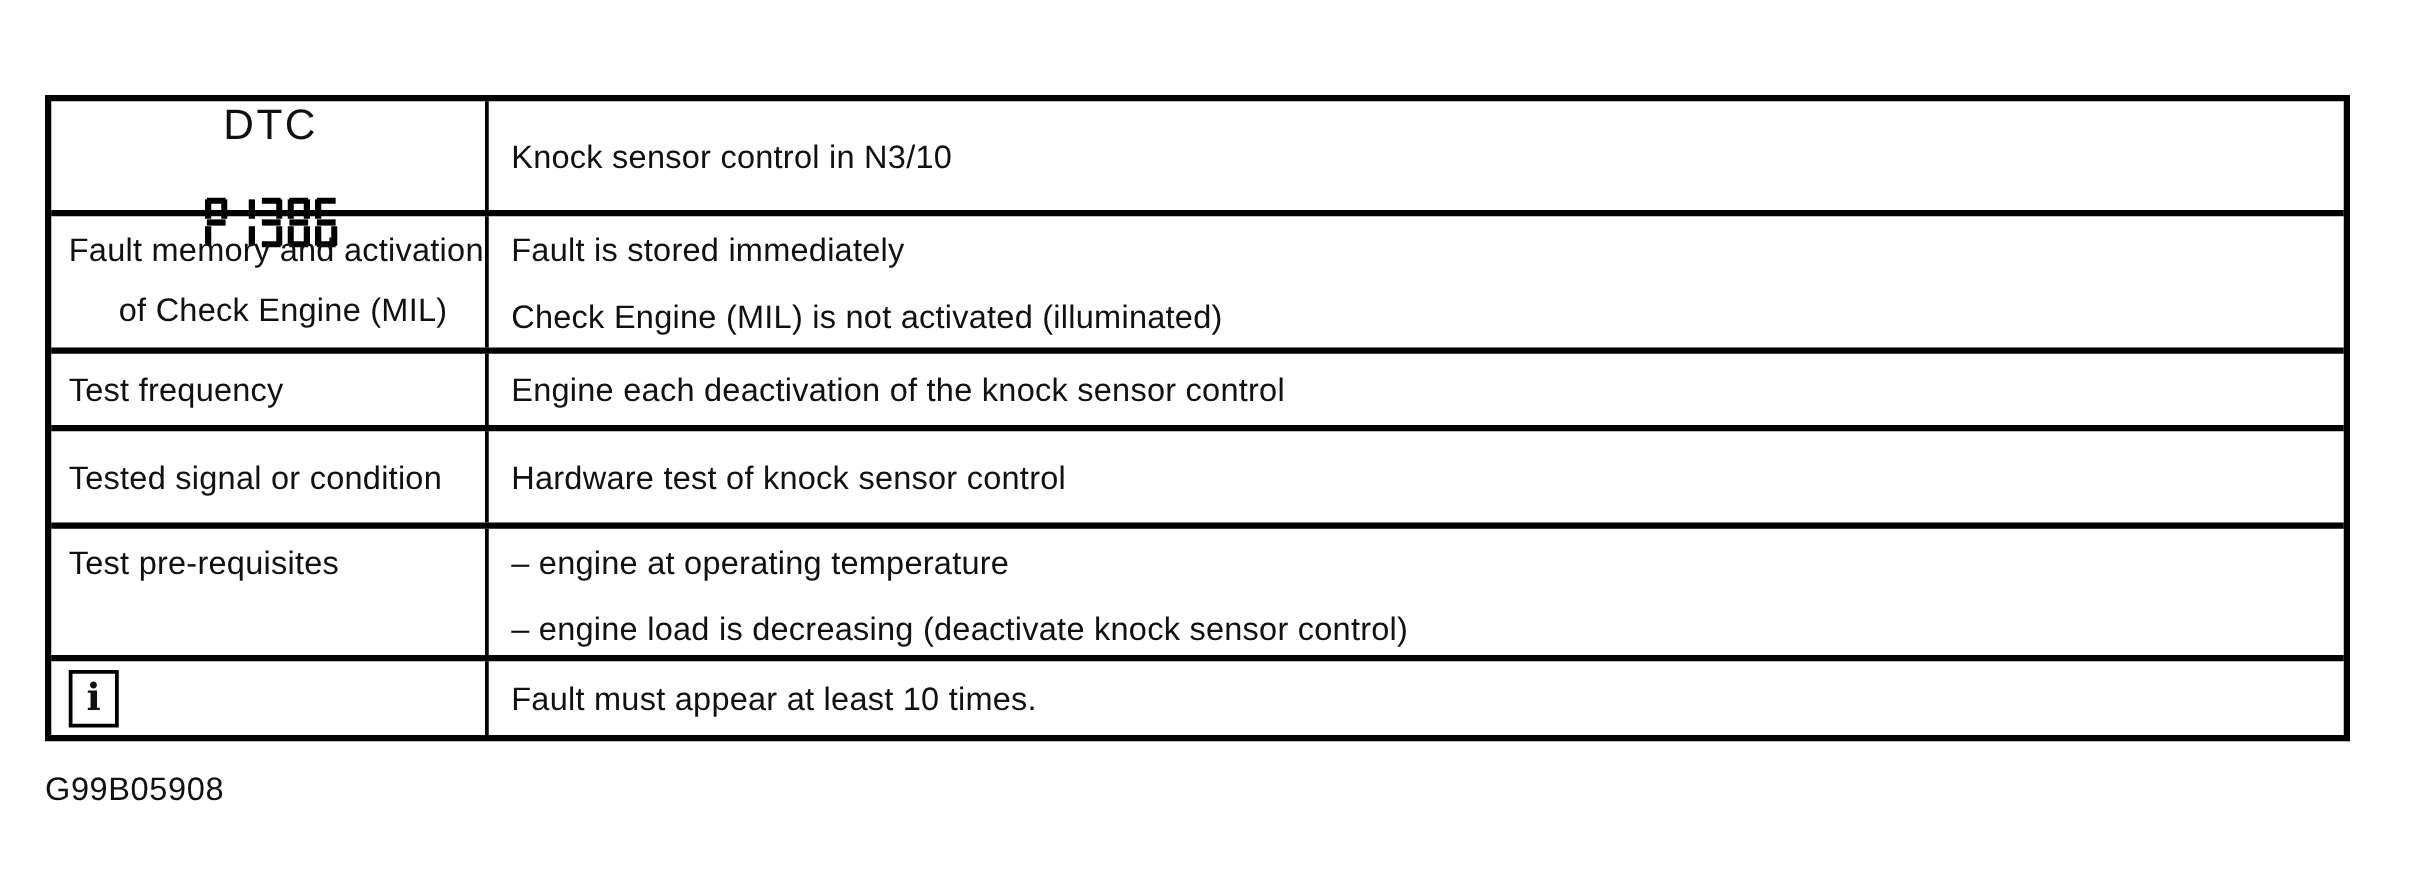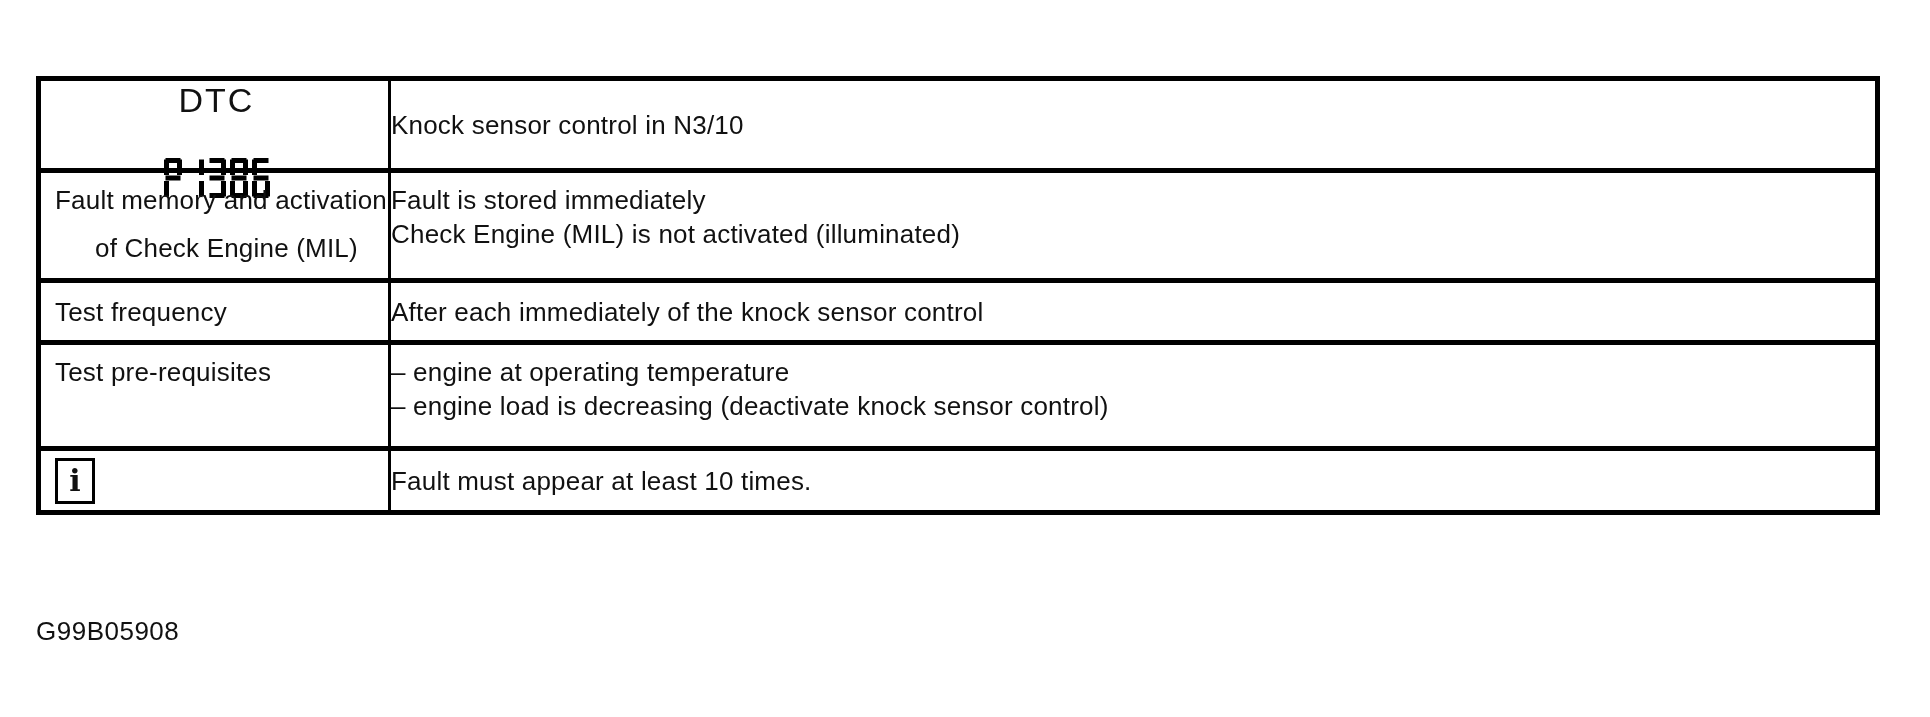--- a/index.html
+++ b/index.html
@@ -24,39 +24,40 @@
   .cell{box-sizing:border-box;}
   .label-cell{
     width:350px;
     flex:0 0 350px;
     border-right:3px solid #000;
     padding-left:14px;
     padding-right:10px;
   }
   .value-cell{
     flex:1 1 auto;
+    padding-left:18px;
     padding-right:12px;
   }
   
   .r1{height:87px;}
   .r2{height:105px;}
   .r3{height:57px;}
   .r4{height:73px;}
   .r5{height:101px;}
   .r6{height:59px;}
   
   .v-center{display:flex;flex-direction:column;justify-content:center;}
   .v-top{padding-top:10px;}
   .line{
     font-size:26px;
     line-height:34px;
     letter-spacing:0.2px;
     white-space:nowrap;
   }
-  .line + .line{}
+  .line + .line{margin-top:19px;}
   .label-line{
     font-size:26px;
     line-height:34px;
     letter-spacing:0.2px;
     white-space:nowrap;
   }
   .label-line + .label-line{margin-top:14px;margin-left:40px;}
   
   .dtc-head{
     display:flex;
@@ -151,24 +152,32 @@
       <div class="line">Fault is stored immediately</div>
       <div class="line">Check Engine (MIL) is not activated (illuminated)</div>
     </div>
   </div>
 
   <div class="row r3">
     <div class="cell label-cell v-center">
       <div class="label-line">Test frequency</div>
     </div>
     <div class="cell value-cell v-center">
-      <div class="line">After each immediately of the knock sensor control</div>
+      <div class="line">Engine each deactivation of the knock sensor control</div>
     </div>
   </div>
 
+  <div class="row r4">
+    <div class="cell label-cell v-center">
+      <div class="label-line">Tested signal or condition</div>
+    </div>
+    <div class="cell value-cell v-center">
+      <div class="line">Hardware test of knock sensor control</div>
+    </div>
+  </div>
 
   <div class="row r5">
     <div class="cell label-cell v-top">
       <div class="label-line">Test pre-requisites</div>
     </div>
     <div class="cell value-cell v-top">
       <div class="line">– engine at operating temperature</div>
       <div class="line">– engine load is decreasing (deactivate knock sensor control)</div>
     </div>
   </div>

